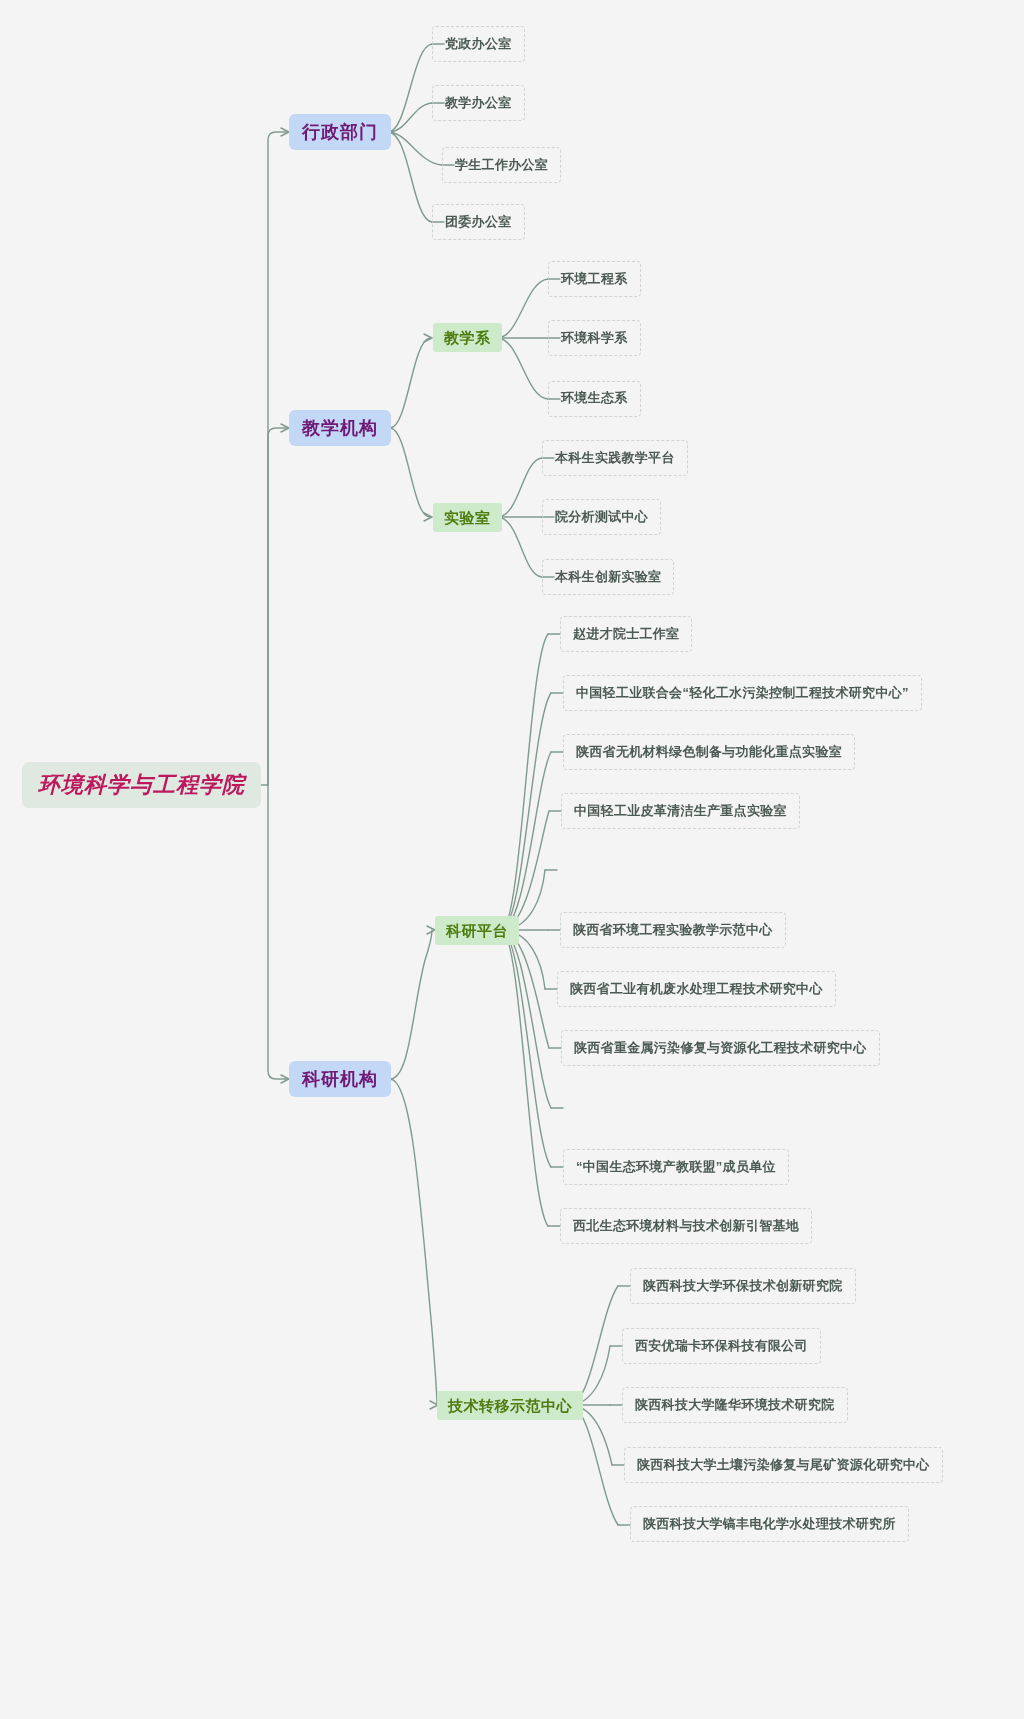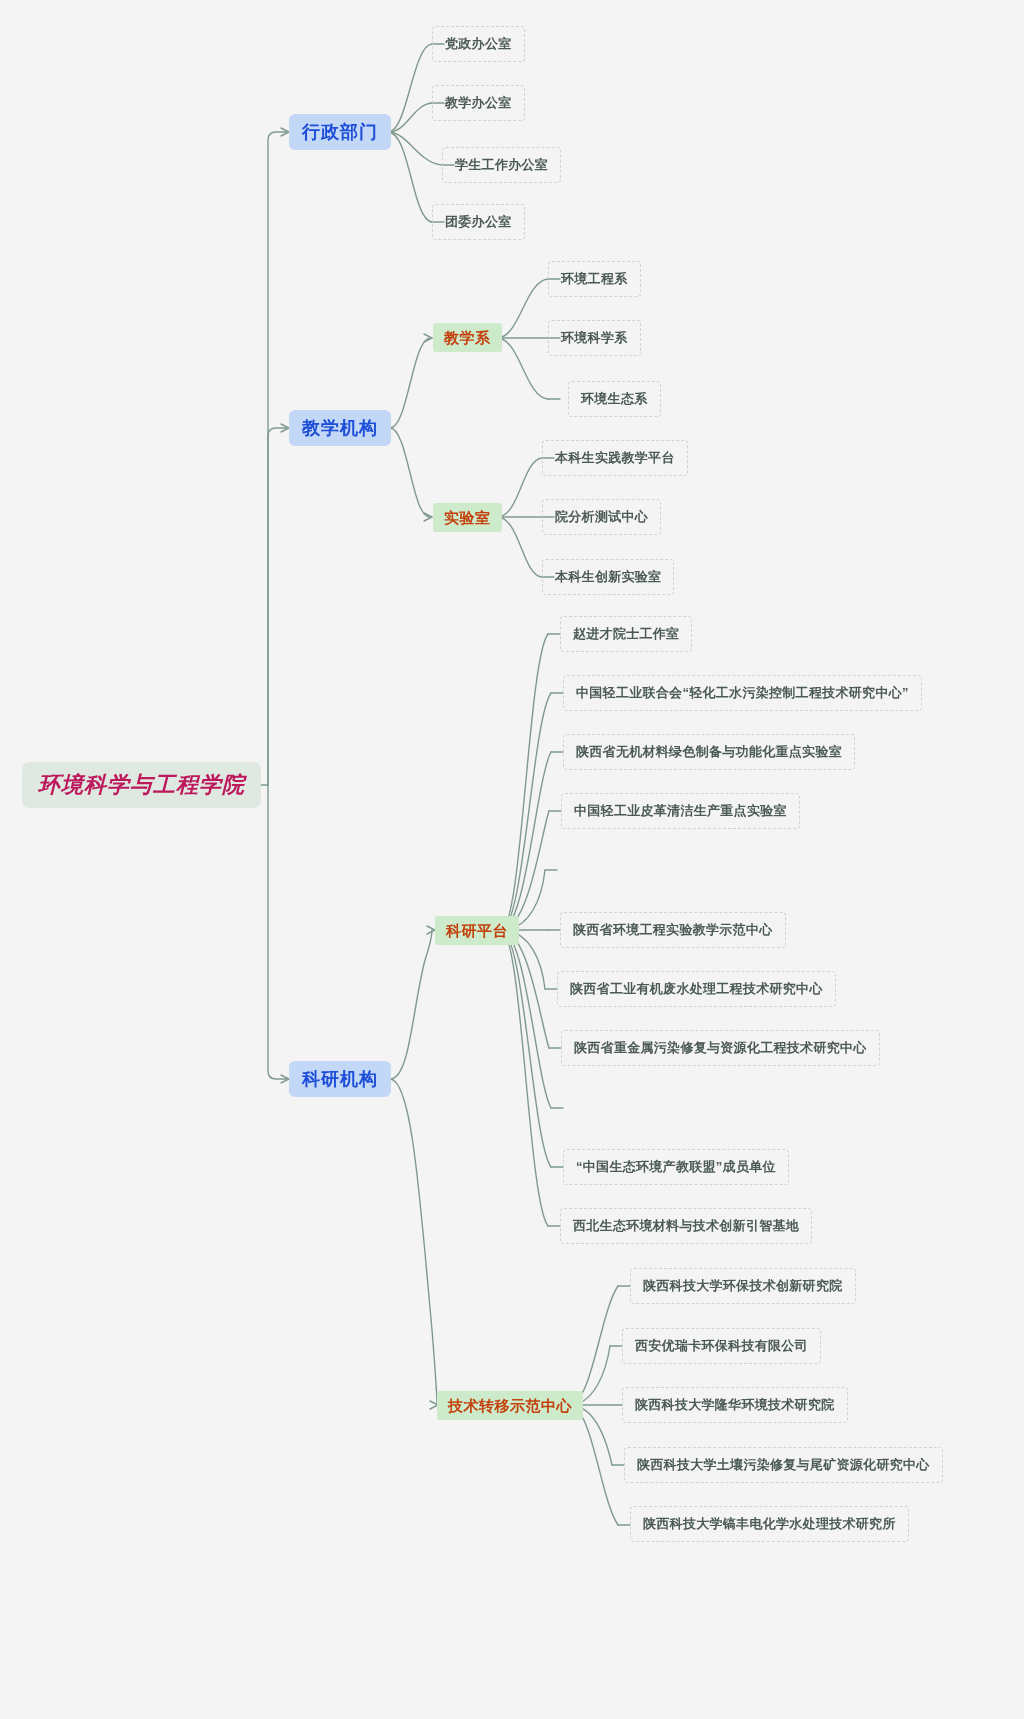--- a/index.html
+++ b/index.html
@@ -49,33 +49,33 @@
     letter-spacing: 1px;
     padding: 0 16px;
     height: 46px;
     box-shadow: 0 0 0 0 transparent;
   }
 
   
   .node.l1 {
     background: #c3d8f7;
     border-radius: 6px;
-    color: #1d4ed8;
+    color: #701a75;
     font-weight: bold;
     font-size: 18px;
     letter-spacing: 1px;
     padding: 0 13px;
     height: 36px;
   }
 
   
   .node.l2 {
     background: #cdeacb;
     border-radius: 3px;
-    color: #c2410c;
+    color: #4d7c0f;
     font-weight: bold;
     font-size: 15px;
     letter-spacing: 0.5px;
     padding: 0 11px;
     height: 29px;
   }
 
   
   .node.leaf {
     background: transparent;
@@ -213,21 +213,21 @@
   <div class="node l2" style="left:433px; top:503px;">
     <span>实验室</span>
   </div>
 
   <div class="node leaf" style="left:548px; top:261px;">
     <span>环境工程系</span>
   </div>
   <div class="node leaf" style="left:548px; top:320px;">
     <span>环境科学系</span>
   </div>
-  <div class="node leaf" style="left:568px; top:381px;">
+  <div class="node leaf" style="left:548px; top:381px;font-family:Liberation Mono, monospace;">
     <span>环境生态系</span>
   </div>
 
   <div class="node leaf" style="left:542px; top:440px;">
     <span>本科生实践教学平台</span>
   </div>
   <div class="node leaf" style="left:542px; top:499px;">
     <span>院分析测试中心</span>
   </div>
   <div class="node leaf" style="left:542px; top:559px;">

